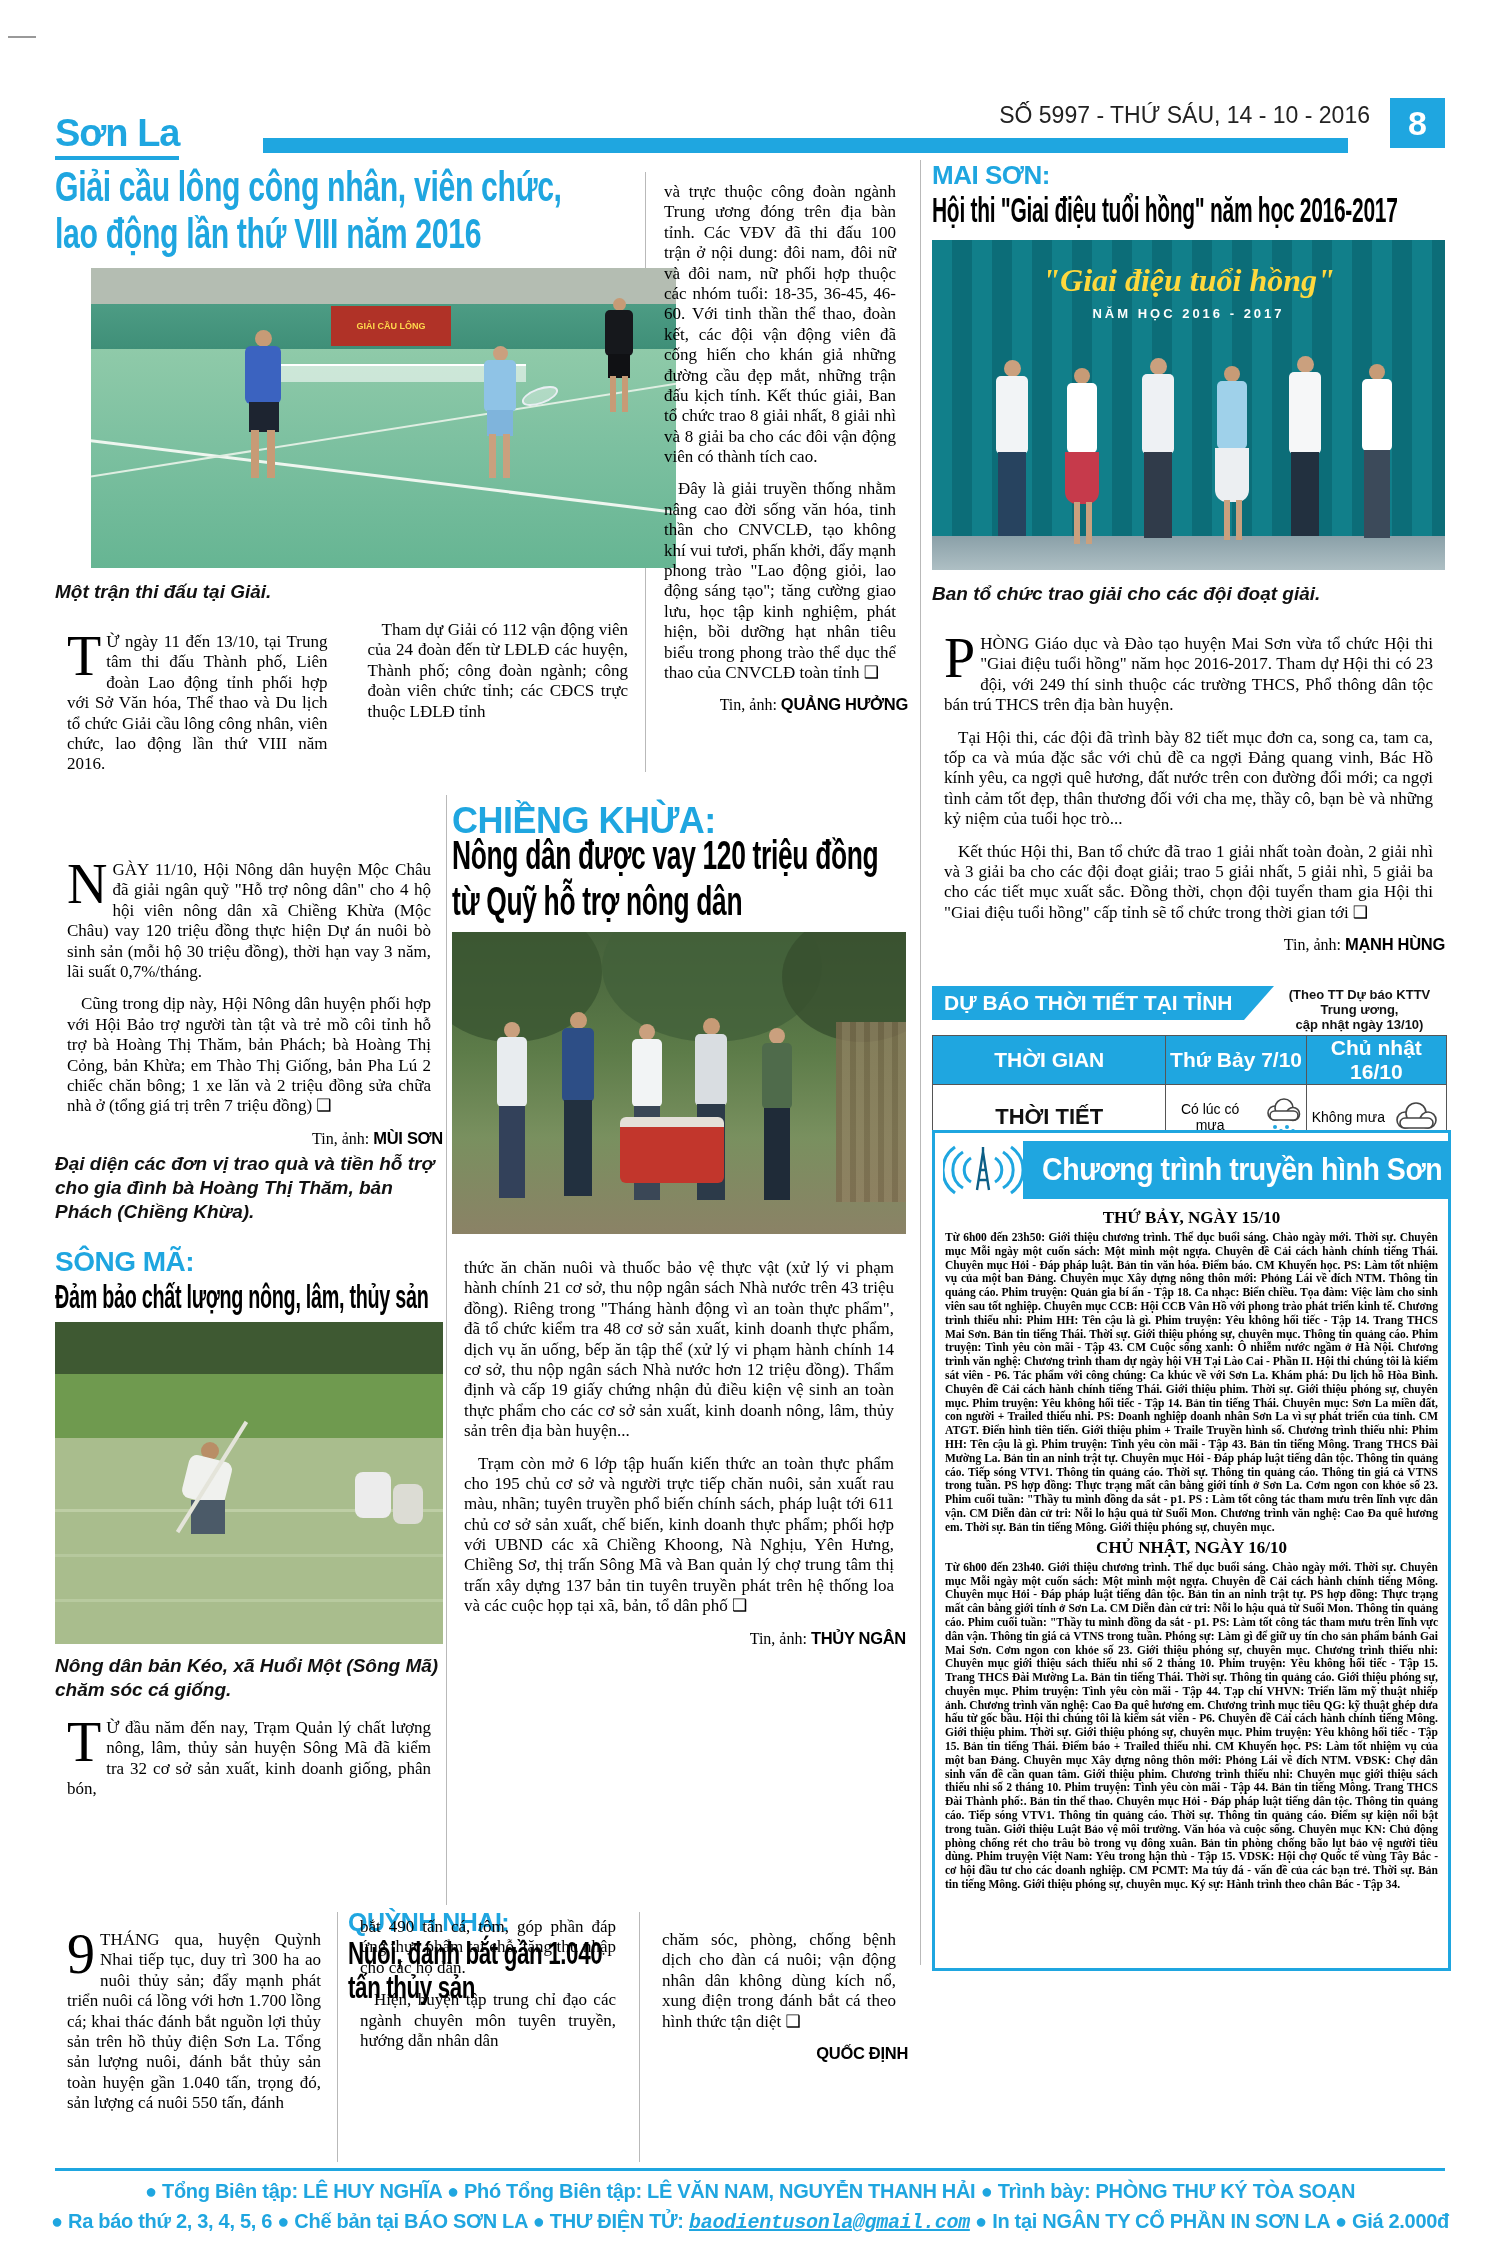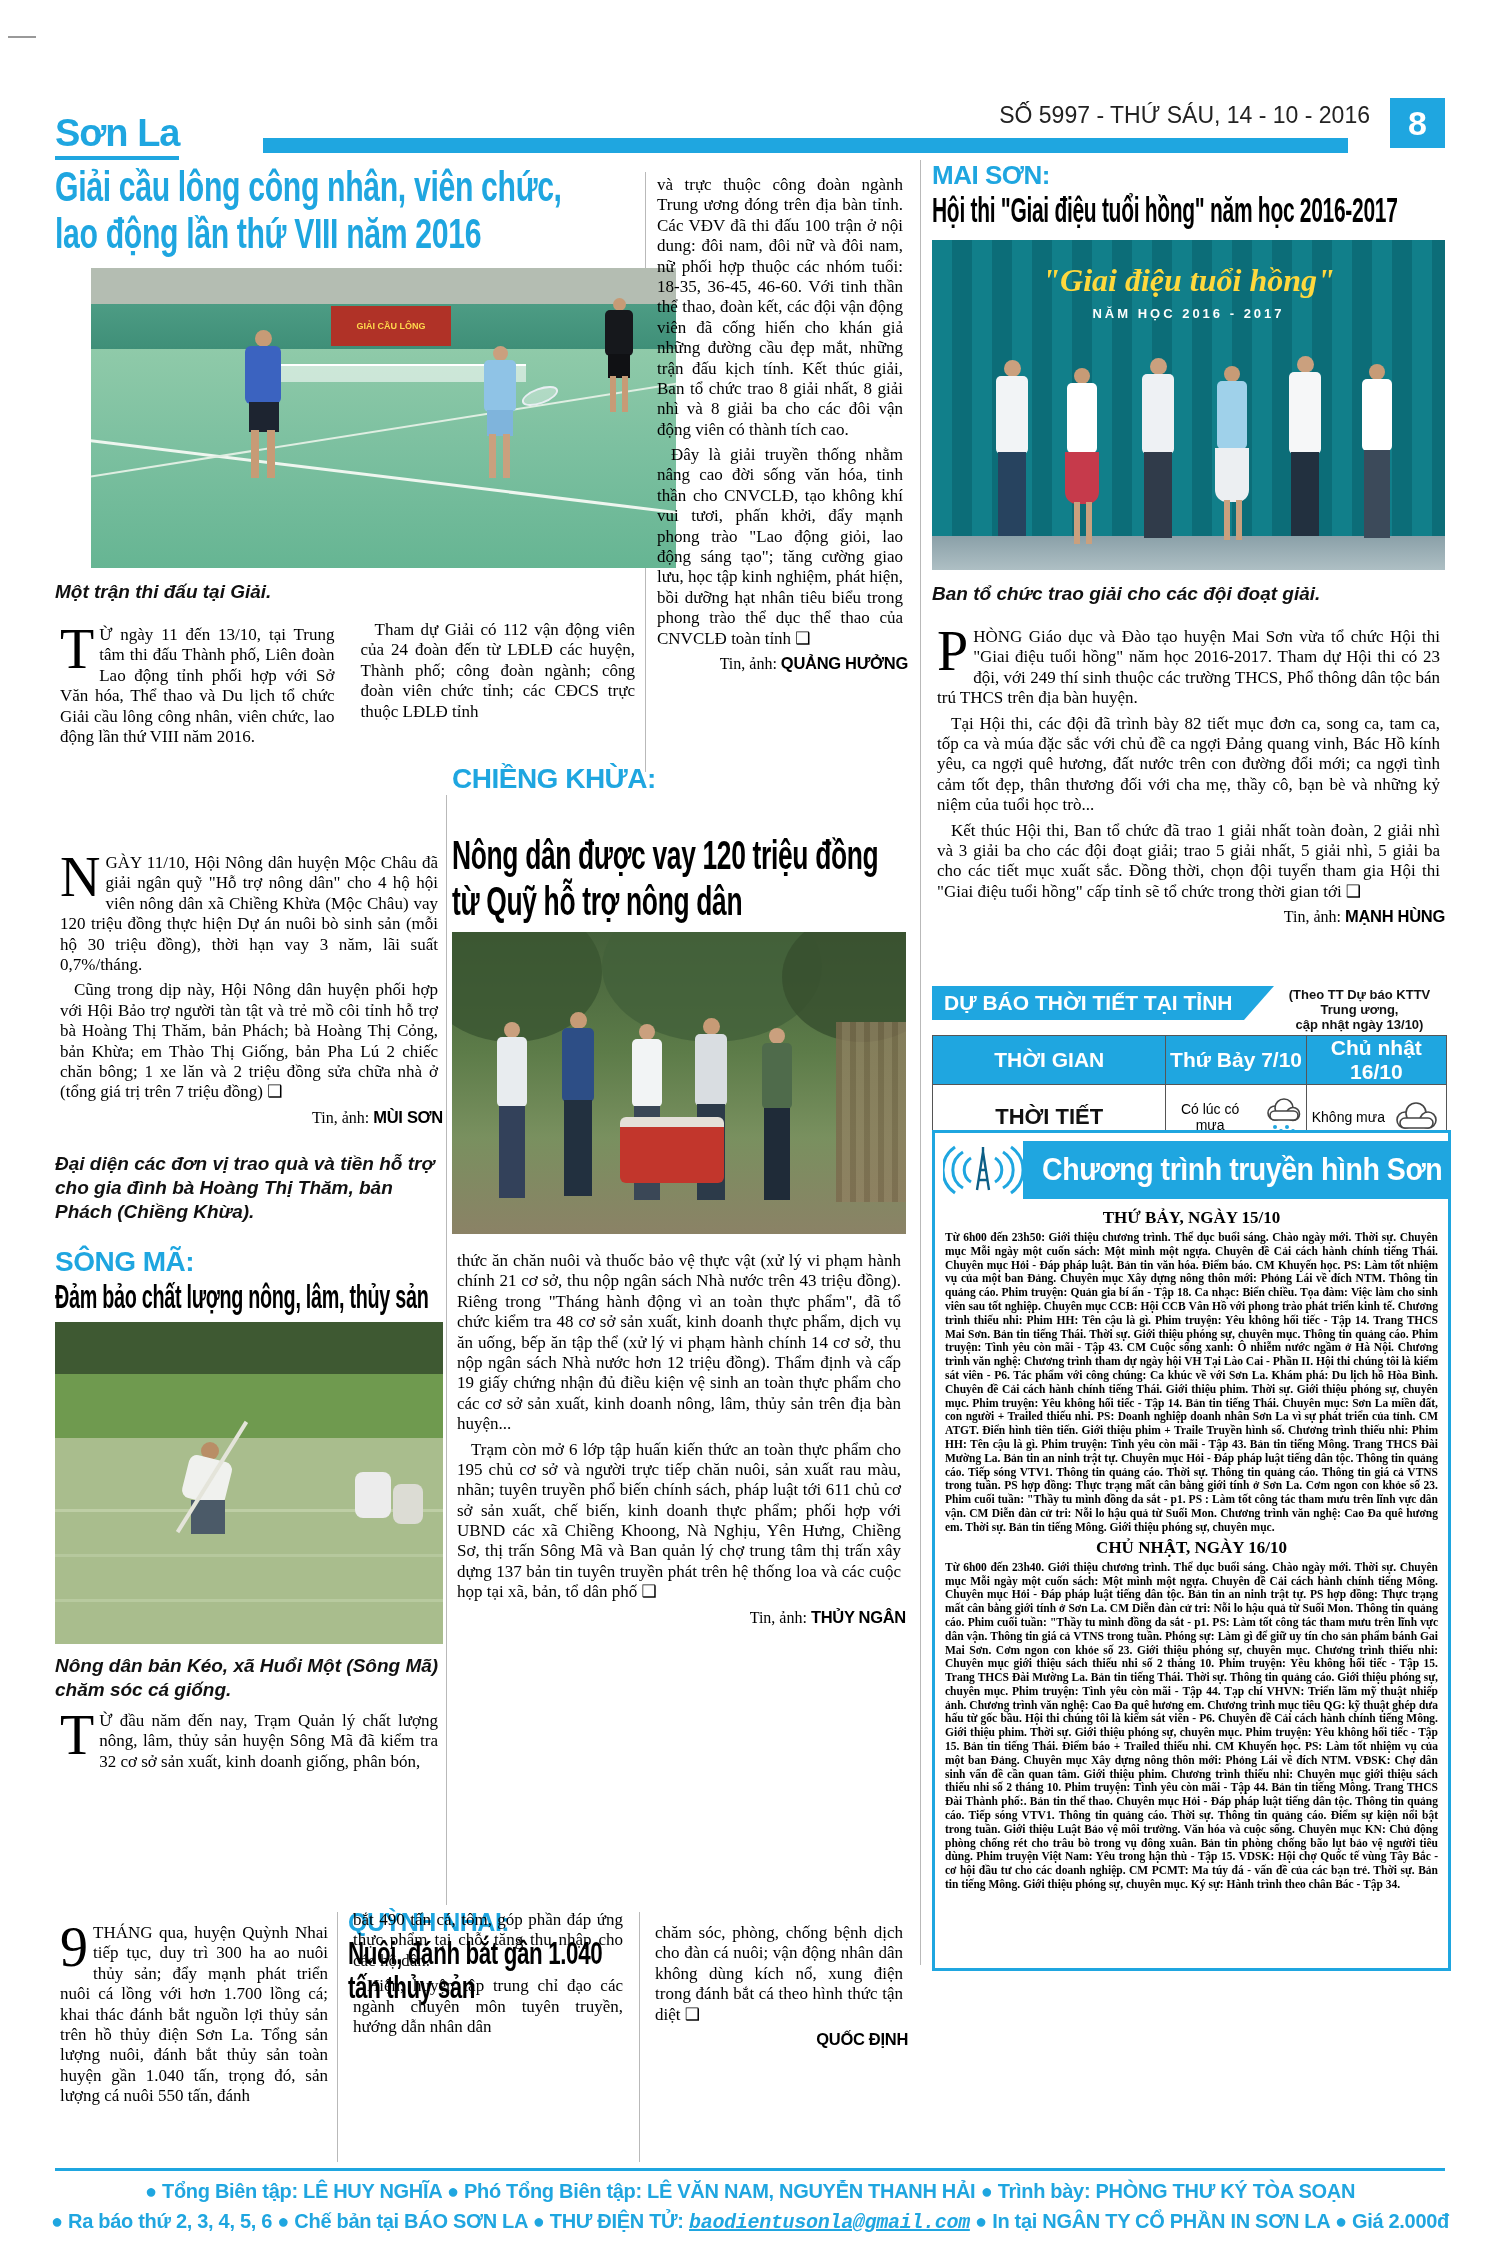--- a/index.html
+++ b/index.html
@@ -11,21 +11,21 @@
   .brand{font:bold 38px "Liberation Sans",sans-serif;color:var(--ac);letter-spacing:-1px;
          border-bottom:4px solid var(--ac);padding-bottom:1px;}
   .issue{font:23px "Liberation Sans",sans-serif;color:#222;}
   .pagebox{background:var(--ac);color:#fff;font:bold 34px "Liberation Sans",sans-serif;
            display:flex;align-items:center;justify-content:center;}
   .hl{font-family:"Liberation Sans",sans-serif;font-weight:bold;white-space:nowrap;
       transform-origin:0 0;letter-spacing:-.5px;line-height:1.05;}
   .hl.blue{color:var(--ac);}
   .kicker{font:bold 26px "Liberation Sans",sans-serif;color:var(--ac);letter-spacing:-.5px;}
   .body{font:17px/1.2 "Liberation Serif",serif;text-align:justify;}
-  .body p{margin:5px;text-indent:14px;}
+  .body p{margin:12px;text-indent:14px;}
   .body p.first{text-indent:0;}
   .dc{float:left;font-size:56px;line-height:44px;padding:2px 5px 0 0;font-weight:normal;}
   .cap{font:italic bold 19px/1.25 "Liberation Sans",sans-serif;color:#111;}
   .sig{text-align:right;font:16px "Liberation Serif",serif;margin-top:2px;}
   .sig b{font:bold 16.5px "Liberation Sans",sans-serif;letter-spacing:-.3px;margin-top:44px;}
   .twocol{column-count:2;column-gap:16px;}
   .vrule{position:absolute;width:1px;background:#b9b9b9;}
   
   .ph{position:absolute;overflow:hidden;background:#9ab;}
   .ph *{position:absolute;}
@@ -185,21 +185,21 @@
   <div class="abs body" style="left:55px;top:848px;width:388px;">
     <p class="first"><span class="dc">N</span><span>GÀY 11/10, Hội Nông dân huyện Mộc Châu đã giải ngân quỹ "Hỗ trợ nông dân" cho 4 hộ hội viên nông dân xã Chiềng Khừa (Mộc Châu) vay 120 triệu đồng thực hiện Dự án nuôi bò sinh sản (mỗi hộ 30 triệu đồng), thời hạn vay 3 năm, lãi suất 0,7%/tháng.</span></p>
     <p>Cũng trong dịp này, Hội Nông dân huyện phối hợp với Hội Bảo trợ người tàn tật và trẻ mồ côi tỉnh hỗ trợ bà Hoàng Thị Thăm, bản Phách; bà Hoàng Thị Cỏng, bản Khừa; em Thào Thị Giống, bản Pha Lú 2 chiếc chăn bông; 1 xe lăn và 2 triệu đồng sửa chữa nhà ở (tổng giá trị trên 7 triệu đồng) ❑</p>
     <div class="sig">
       <span>Tin, ảnh:</span>
       <b>MÙI SƠN</b>
     </div>
   </div>
   <div class="abs cap" style="left:55px;top:1152px;width:388px;">Đại diện các đơn vị trao quà và tiền hỗ trợ cho gia đình bà Hoàng Thị Thăm, bản Phách (Chiềng Khừa).</div>
 
-  <div class="abs kicker" style="left:452px;top:763px;font-size:28px;">CHIỀNG KHỪA:</div>
+  <div class="abs kicker" style="left:452px;top:800px;font-size:36px;">CHIỀNG KHỪA:</div>
   <div class="abs hl" style="left:452px;top:834px;font-size:40px;transform:scaleX(.66);color:#000;">Nông dân được vay 120 triệu đồng</div>
   <div class="abs hl" style="left:452px;top:880px;font-size:40px;transform:scaleX(.66);color:#000;">từ Quỹ hỗ trợ nông dân</div>
 
   <div class="ph" style="left:452px;top:932px;width:454px;height:302px;">
     <div style="inset:0;
          background:linear-gradient(180deg,#44603a 0,#5d7c49 40%,#79905f 68%,#8b8266 100%);"></div>
     <div style="left:-30px;top:-30px;width:180px;height:140px;border-radius:50%;background:#3a5531;opacity:.8;"></div>
     <div style="left:150px;top:-40px;width:220px;height:150px;border-radius:50%;background:#42603a;opacity:.8;"></div>
     <div style="left:330px;top:-20px;width:160px;height:130px;border-radius:50%;background:#374f2e;opacity:.8;"></div>
     <div style="right:0;top:90px;width:70px;height:180px;

